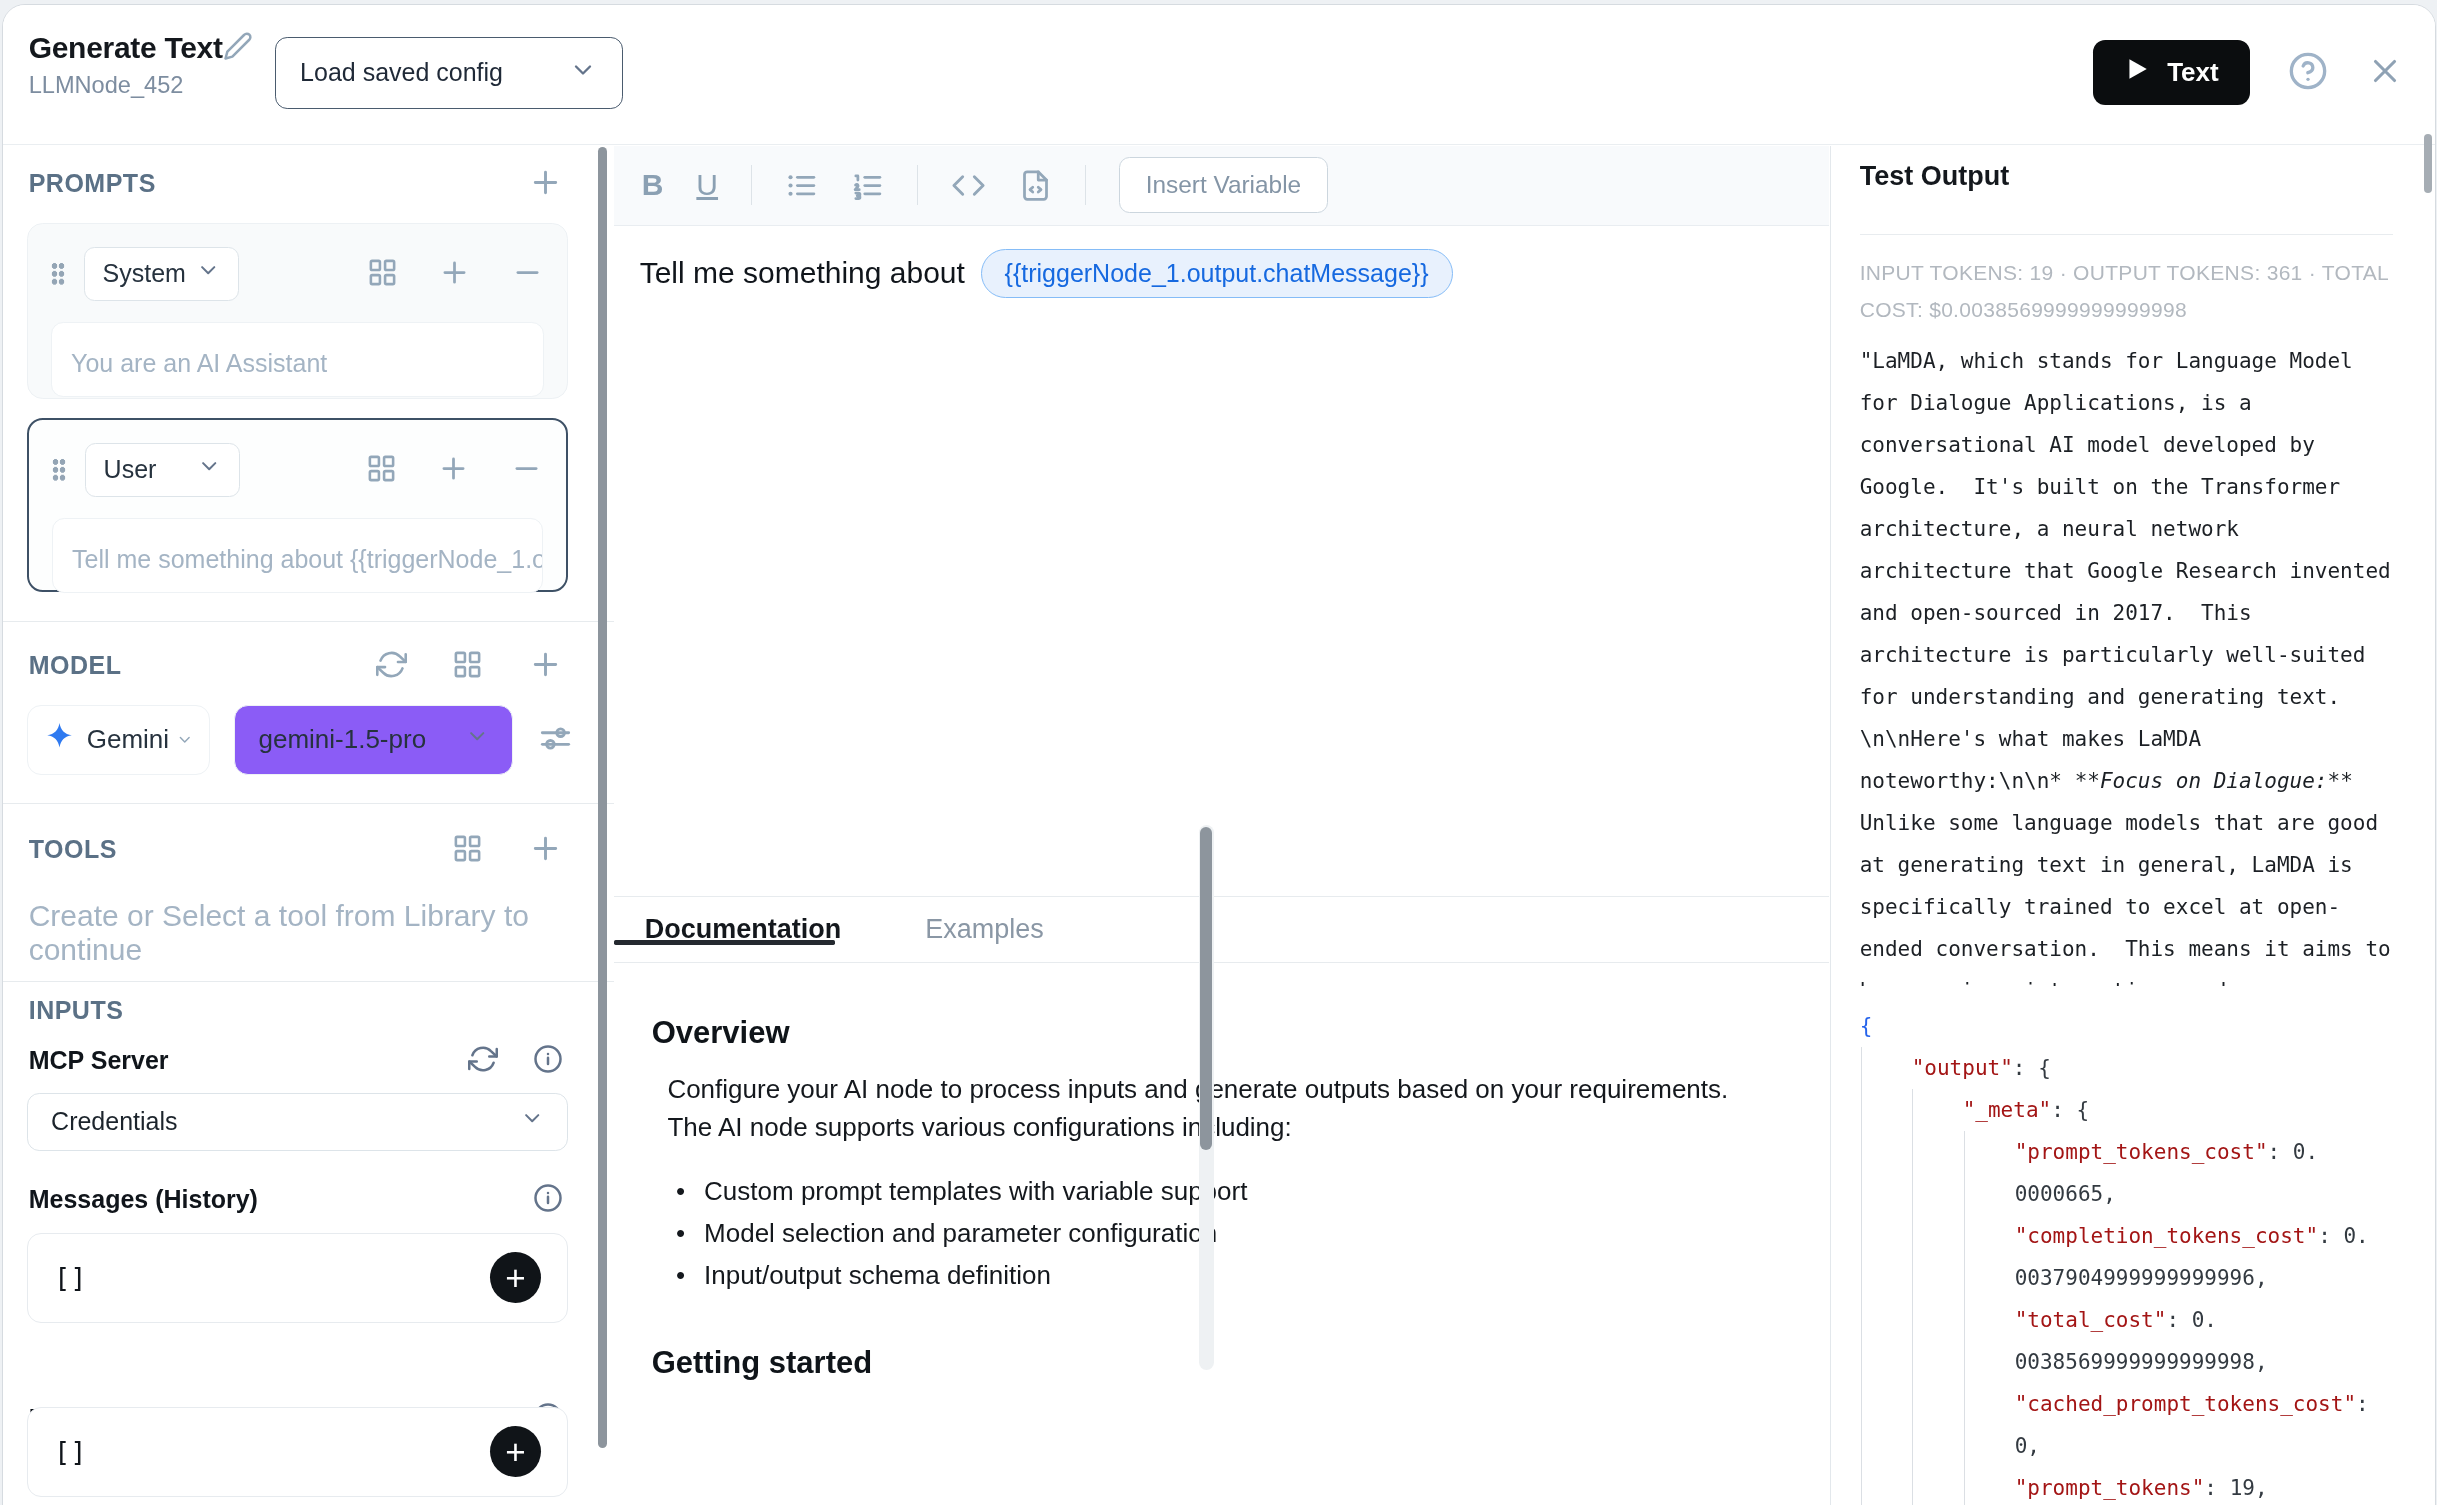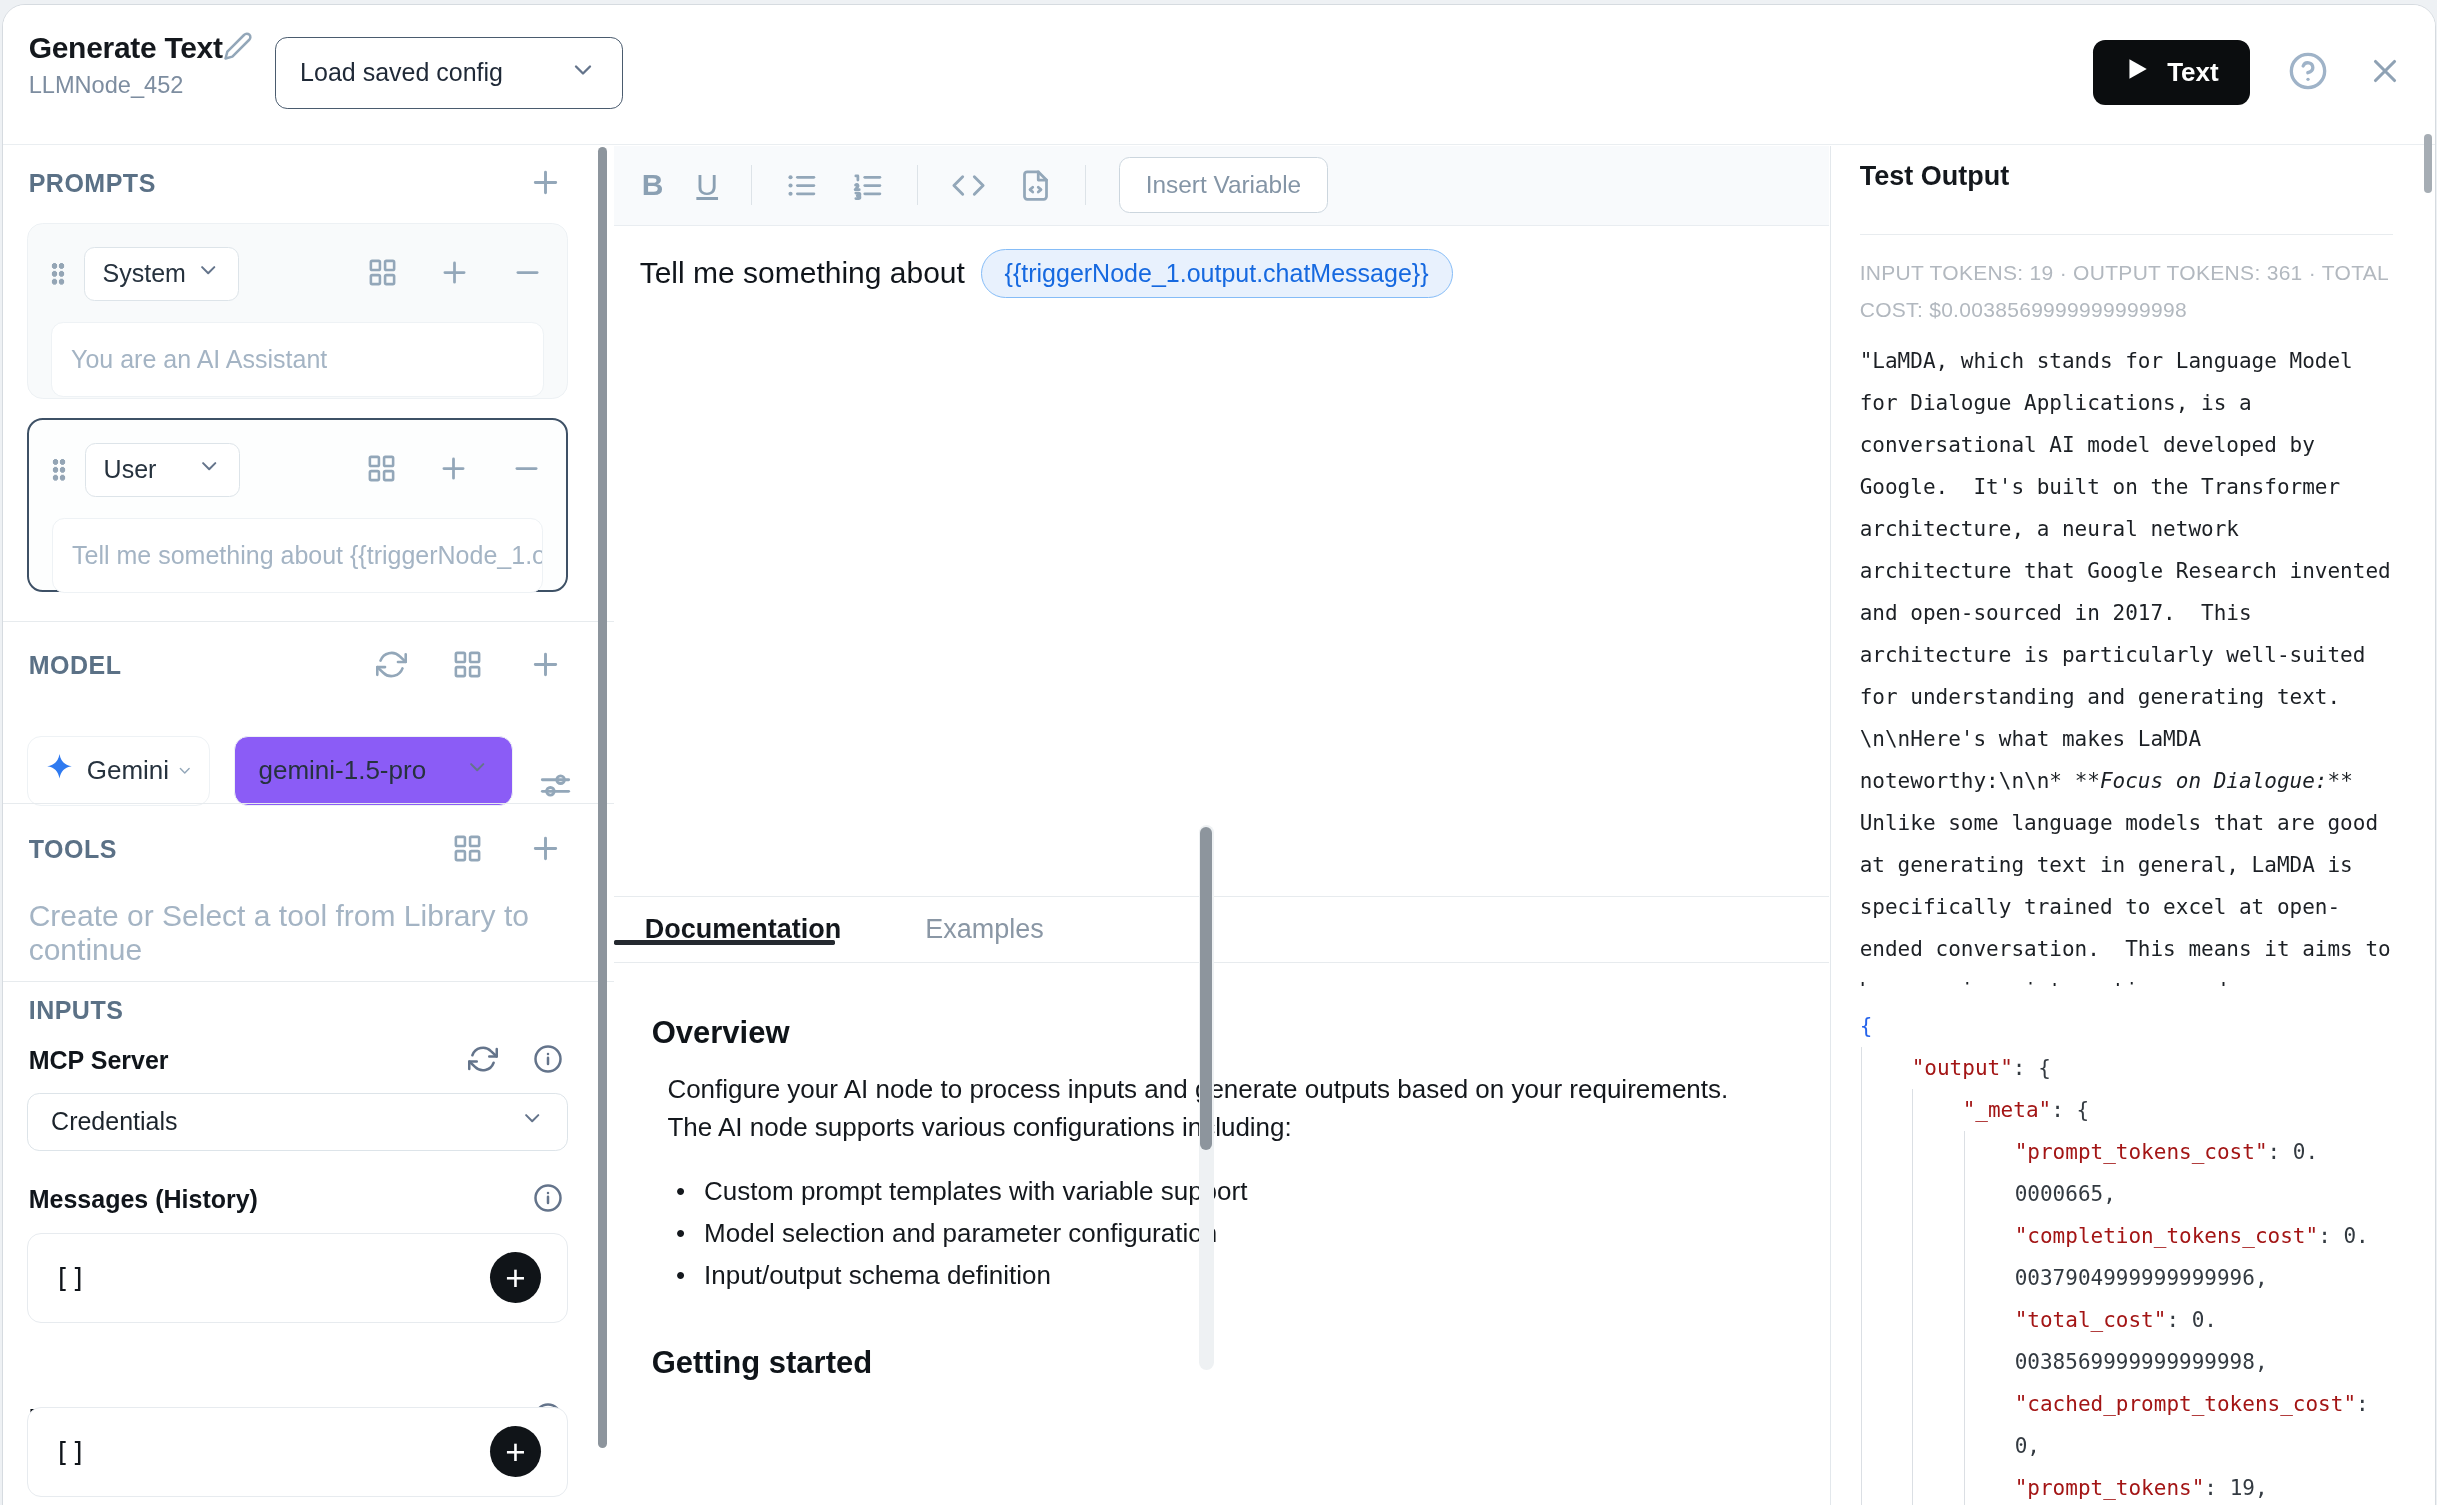--- a/index.html
+++ b/index.html
@@ -36,24 +36,24 @@
   .card { position:absolute; left:24.4px; width:541px; background:#f8fafb; border:0.9px solid #edf1f4; border-radius:15.7px; padding:23px; }
   .card.selected { background:#fdfefe; border:2.2px solid #3e5166; }
   .card-head { display:flex; align-items:center; }
   .drag { width:14px; height:23px; margin-right:19px;
           background-image:radial-gradient(circle, #94a5b5 2.6px, rgba(0,0,0,0) 3.1px);
           background-size:7px 7.9px; }
   .role-select { background:#fff; border:0.9px solid #dde4e9; border-radius:10.5px; height:54px; width:155px;
                  display:flex; align-items:center; padding:0 17.5px; font-size:25px; color:#26323e; cursor:pointer; }
   .role-select .chev { margin-left:auto; }
   .prompt-input { margin-top:21px; background:#fff; border:0.9px solid #eef2f5; border-radius:12.2px;
-                  height:75px; display:flex; align-items:center; padding:17.5px 19px;
+                  height:75px; display:flex; align-items:flex-end; padding:17.5px 19px;
                   font-size:25px; color:#a4b4c4; overflow:hidden; white-space:nowrap; }
 
-  .model-row { position:absolute; left:24.4px; top:590px; display:flex; gap:24.4px; align-items:flex-end; }
+  .model-row { position:absolute; left:24.4px; top:559px; display:flex; gap:24.4px; align-items:center; }
   .provider-btn { width:183px; height:70px; background:#fff; border:0.9px solid #eef2f5; border-radius:14px;
                   display:flex; align-items:center; justify-content:center; gap:12.2px; font-size:26px; color:#26323e; cursor:pointer; }
   .model-select { width:279px; height:70px; background:#8b5cf6; border:0.9px solid #eef2f5; border-radius:14px;
                   display:flex; align-items:center; padding:0 23px; font-size:26px; color:#26323e; cursor:pointer; }
   .model-select .chev { margin-left:auto; }
   .ph-text { font-size:30px; color:#a4b4c4; }
   .inp-label { font-size:25px; font-weight:700; color:#10151b; }
   .inp-row { position:absolute; left:26px; right:51px; display:flex; align-items:center; }
   .inp-row .sec-icons { gap:35px; }
   .cred-select { position:absolute; left:24.4px; width:541px; height:58px; border:0.9px solid #dde4e9; border-radius:12.2px;

